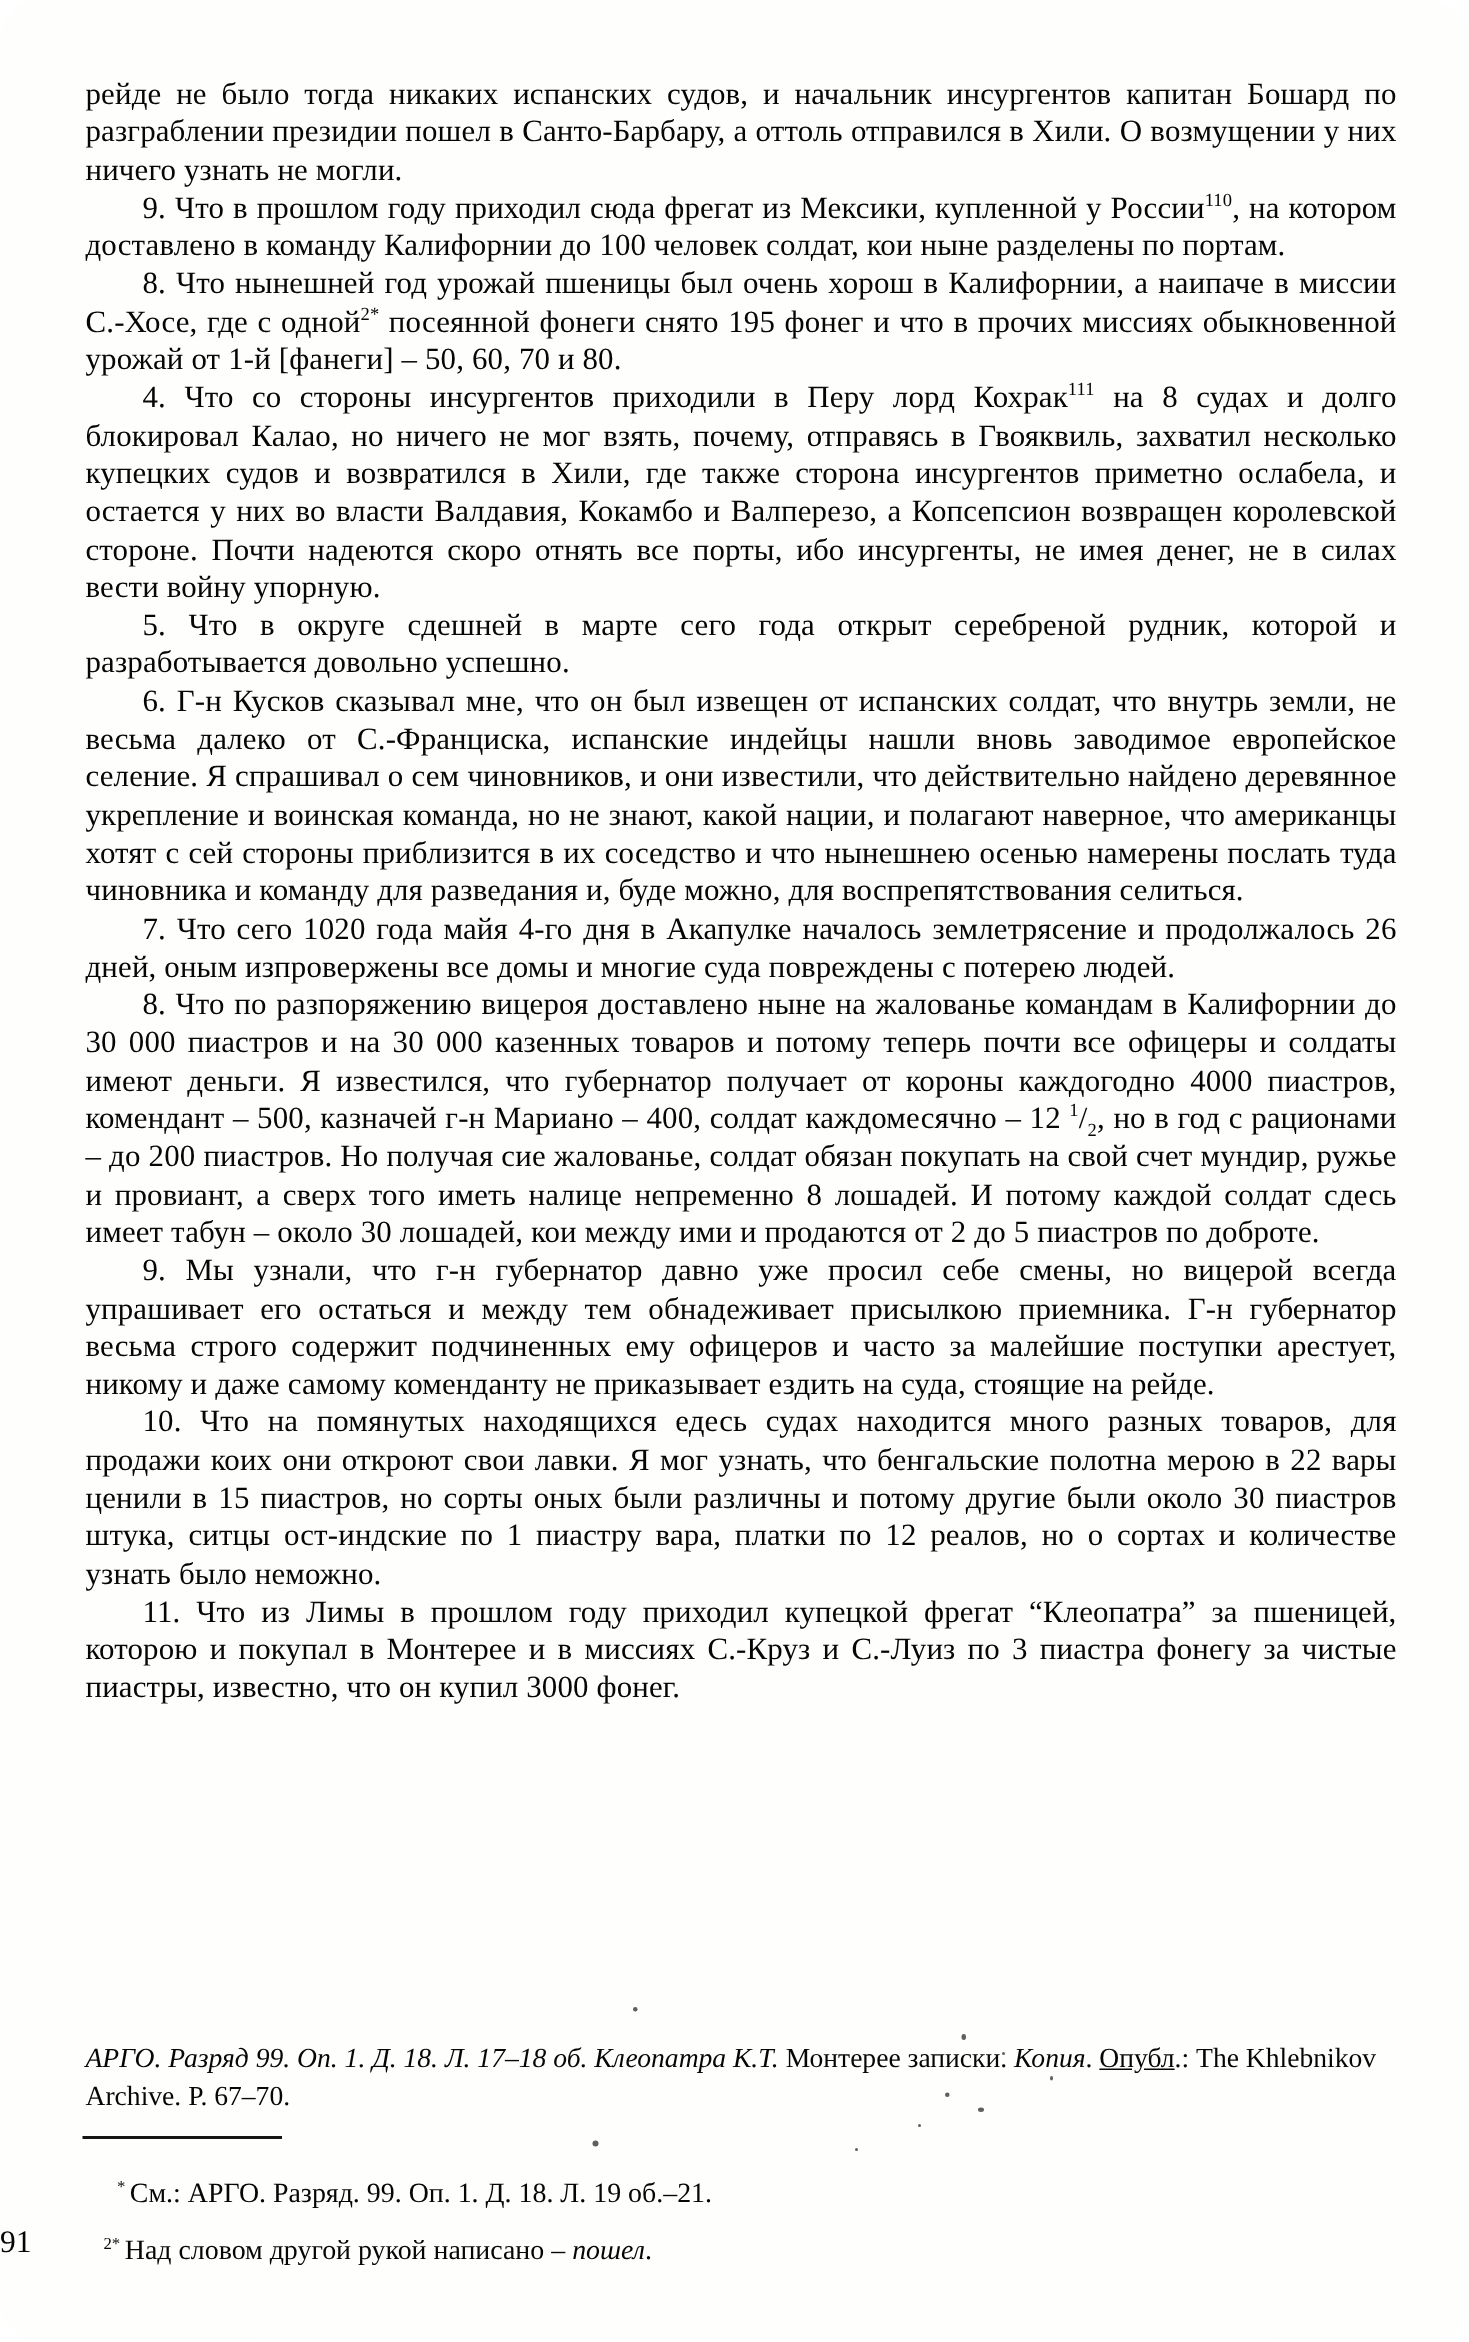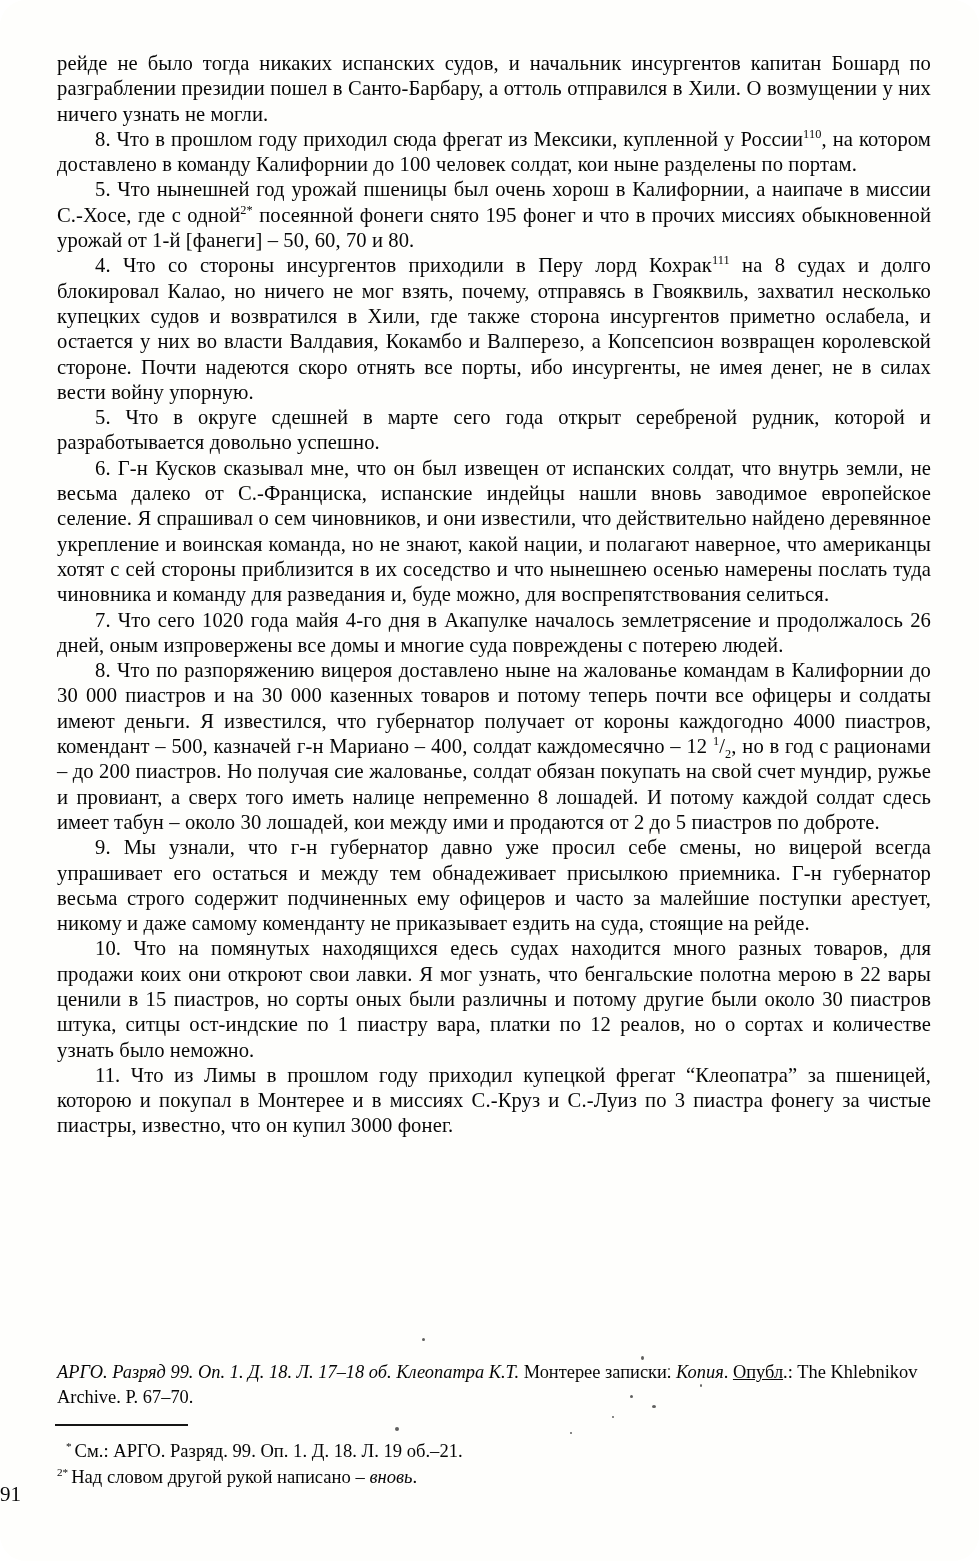--- a/index.html
+++ b/index.html
@@ -38,59 +38,59 @@
     left: 55px; top: 1424px;
     width: 133px; height: 2px;
     background: #151515;
   }
 
   .footnotes {
     position: absolute;
     left: 57px; top: 1438px; width: 874px;
     font-size: 18.6px; line-height: 26px;
   }
-  .footnote { margin: 0; }
+  .footnote { margin: 12px; }
   .footnote.first-indent { padding-left: 9px; }
   .footnote sup { margin-right: 3px; }
 
   .page-number {
     position: absolute;
     left: 0; top: 1482px; width: 979px;
     text-align: left;
     font-size: 21px;
   }
 
   .speck { position: absolute; background: #2a2a2a; border-radius: 50%; opacity: 0.75; }
 </style>
 </head>
 <body>
 
 <div class="page">
 
   <div class="body-text" id="body-text">
       <p class="para"><span>рейде не было тогда никаких испанских судов, и начальник инсургентов капитан Бошард по разграблении президии пошел в Санто-Барбару, а оттоль отправился в Хили. О возмущении у них ничего узнать не могли.</span></p>
-      <p class="para indent"><span>8. Что в прошлом году приходил сюда фрегат из Мексики, купленной у России</span><sup>110</sup><span>, на котором доставлено в команду Калифорнии до 100 человек солдат, кои ныне разделены по портам.</span></p>
-      <p class="para indent"><span>5. Что нынешней год урожай пшеницы был очень хорош в Калифорнии, а наипаче в миссии С.-Хосе, где с одной</span><sup>2*</sup><span> посеянной фонеги снято 195 фонег и что в прочих миссиях обыкновенной урожай от 1-й [фанеги] – 50, 60, 70 и 80.</span></p>
+      <p class="para indent"><span>9. Что в прошлом году приходил сюда фрегат из Мексики, купленной у России</span><sup>110</sup><span>, на котором доставлено в команду Калифорнии до 100 человек солдат, кои ныне разделены по портам.</span></p>
+      <p class="para indent"><span>8. Что нынешней год урожай пшеницы был очень хорош в Калифорнии, а наипаче в миссии С.-Хосе, где с одной</span><sup>2*</sup><span> посеянной фонеги снято 195 фонег и что в прочих миссиях обыкновенной урожай от 1-й [фанеги] – 50, 60, 70 и 80.</span></p>
       <p class="para indent"><span>4. Что со стороны инсургентов приходили в Перу лорд Кохрак</span><sup>111</sup><span> на 8 судах и долго блокировал Калао, но ничего не мог взять, почему, отправясь в Гвояквиль, захватил несколько купецких судов и возвратился в Хили, где также сторона инсургентов приметно ослабела, и остается у них во власти Валдавия, Кокамбо и Валперезо, а Копсепсион возвращен королевской стороне. Почти надеются скоро отнять все порты, ибо инсургенты, не имея денег, не в силах вести войну упорную.</span></p>
       <p class="para indent"><span>5. Что в округе сдешней в марте сего года открыт серебреной рудник, которой и разработывается довольно успешно.</span></p>
       <p class="para indent"><span>6. Г-н Кусков сказывал мне, что он был извещен от испанских солдат, что внутрь земли, не весьма далеко от С.-Франциска, испанские индейцы нашли вновь заводимое европейское селение. Я спрашивал о сем чиновников, и они известили, что действительно найдено деревянное укрепление и воинская команда, но не знают, какой нации, и полагают наверное, что американцы хотят с сей стороны приблизится в их соседство и что нынешнею осенью намерены послать туда чиновника и команду для разведания и, буде можно, для воспрепятствования селиться.</span></p>
       <p class="para indent"><span>7. Что сего 1020 года майя 4-го дня в Акапулке началось землетрясение и продолжалось 26 дней, оным изпровержены все домы и многие суда повреждены с потерею людей.</span></p>
       <p class="para indent"><span>8. Что по разпоряжению вицероя доставлено ныне на жалованье командам в Калифорнии до 30 000 пиастров и на 30 000 казенных товаров и потому теперь почти все офицеры и солдаты имеют деньги. Я известился, что губернатор получает от короны каждогодно 4000 пиастров, комендант – 500, казначей г-н Мариано – 400, солдат каждомесячно – 12 </span><sup>1</sup><span>/</span><sub>2</sub><span>, но в год с рационами – до 200 пиастров. Но получая сие жалованье, солдат обязан покупать на свой счет мундир, ружье и провиант, а сверх того иметь налице непременно 8 лошадей. И потому каждой солдат сдесь имеет табун – около 30 лошадей, кои между ими и продаются от 2 до 5 пиастров по доброте.</span></p>
       <p class="para indent"><span>9. Мы узнали, что г-н губернатор давно уже просил себе смены, но вицерой всегда упрашивает его остаться и между тем обнадеживает присылкою приемника. Г-н губернатор весьма строго содержит подчиненных ему офицеров и часто за малейшие поступки арестует, никому и даже самому коменданту не приказывает ездить на суда, стоящие на рейде.</span></p>
       <p class="para indent"><span>10. Что на помянутых находящихся едесь судах находится много разных товаров, для продажи коих они откроют свои лавки. Я мог узнать, что бенгальские полотна мерою в 22 вары ценили в 15 пиастров, но сорты оных были различны и потому другие были около 30 пиастров штука, ситцы ост-индские по 1 пиастру вара, платки по 12 реалов, но о сортах и количестве узнать было неможно.</span></p>
       <p class="para indent"><span>11. Что из Лимы в прошлом году приходил купецкой фрегат “Клеопатра” за пшеницей, которою и покупал в Монтерее и в миссиях С.-Круз и С.-Луиз по 3 пиастра фонегу за чистые пиастры, известно, что он купил 3000 фонег.</span></p>
     </div>
 
   <div class="source-line" id="source-line"><span style="font-style: italic;">АРГО. Разряд 99. Оп. 1. Д. 18. Л. 17–18 об. </span><span style="font-style: italic;">Клеопатра К.Т.</span><span> Монтерее записки. </span><span style="font-style: italic;">Копия</span><span>. </span><span style="text-decoration: underline;">Опубл</span><span>.: The Khlebnikov Archive. P. 67–70.</span></div>
 
   <div class="footnote-rule"></div>
 
   <div class="footnotes" id="footnotes">
       <div class="footnote first-indent"><sup>*</sup><span>См.: АРГО. Разряд. 99. Оп. 1. Д. 18. Л. 19 об.–21.</span></div>
-      <div class="footnote"><sup>2*</sup><span>Над словом другой рукой написано – </span><span style="font-style: italic;">вновь</span><span>.</span></div>
+      <div class="footnote"><sup>2*</sup><span>Над словом другой рукой написано – </span><span style="font-style: italic;">пошел</span><span>.</span></div>
     </div>
 
   <div class="page-number">91</div>
 
   <div class="speck" style="left:422px;top:1338px;width:3px;height:3px;"></div>
   <div class="speck" style="left:641px;top:1356px;width:3px;height:4px;"></div>
   <div class="speck" style="left:668px;top:1368px;width:2px;height:2px;"></div>
   <div class="speck" style="left:630px;top:1395px;width:3px;height:3px;"></div>
   <div class="speck" style="left:652px;top:1405px;width:4px;height:3px;"></div>
   <div class="speck" style="left:612px;top:1416px;width:2px;height:2px;"></div>

